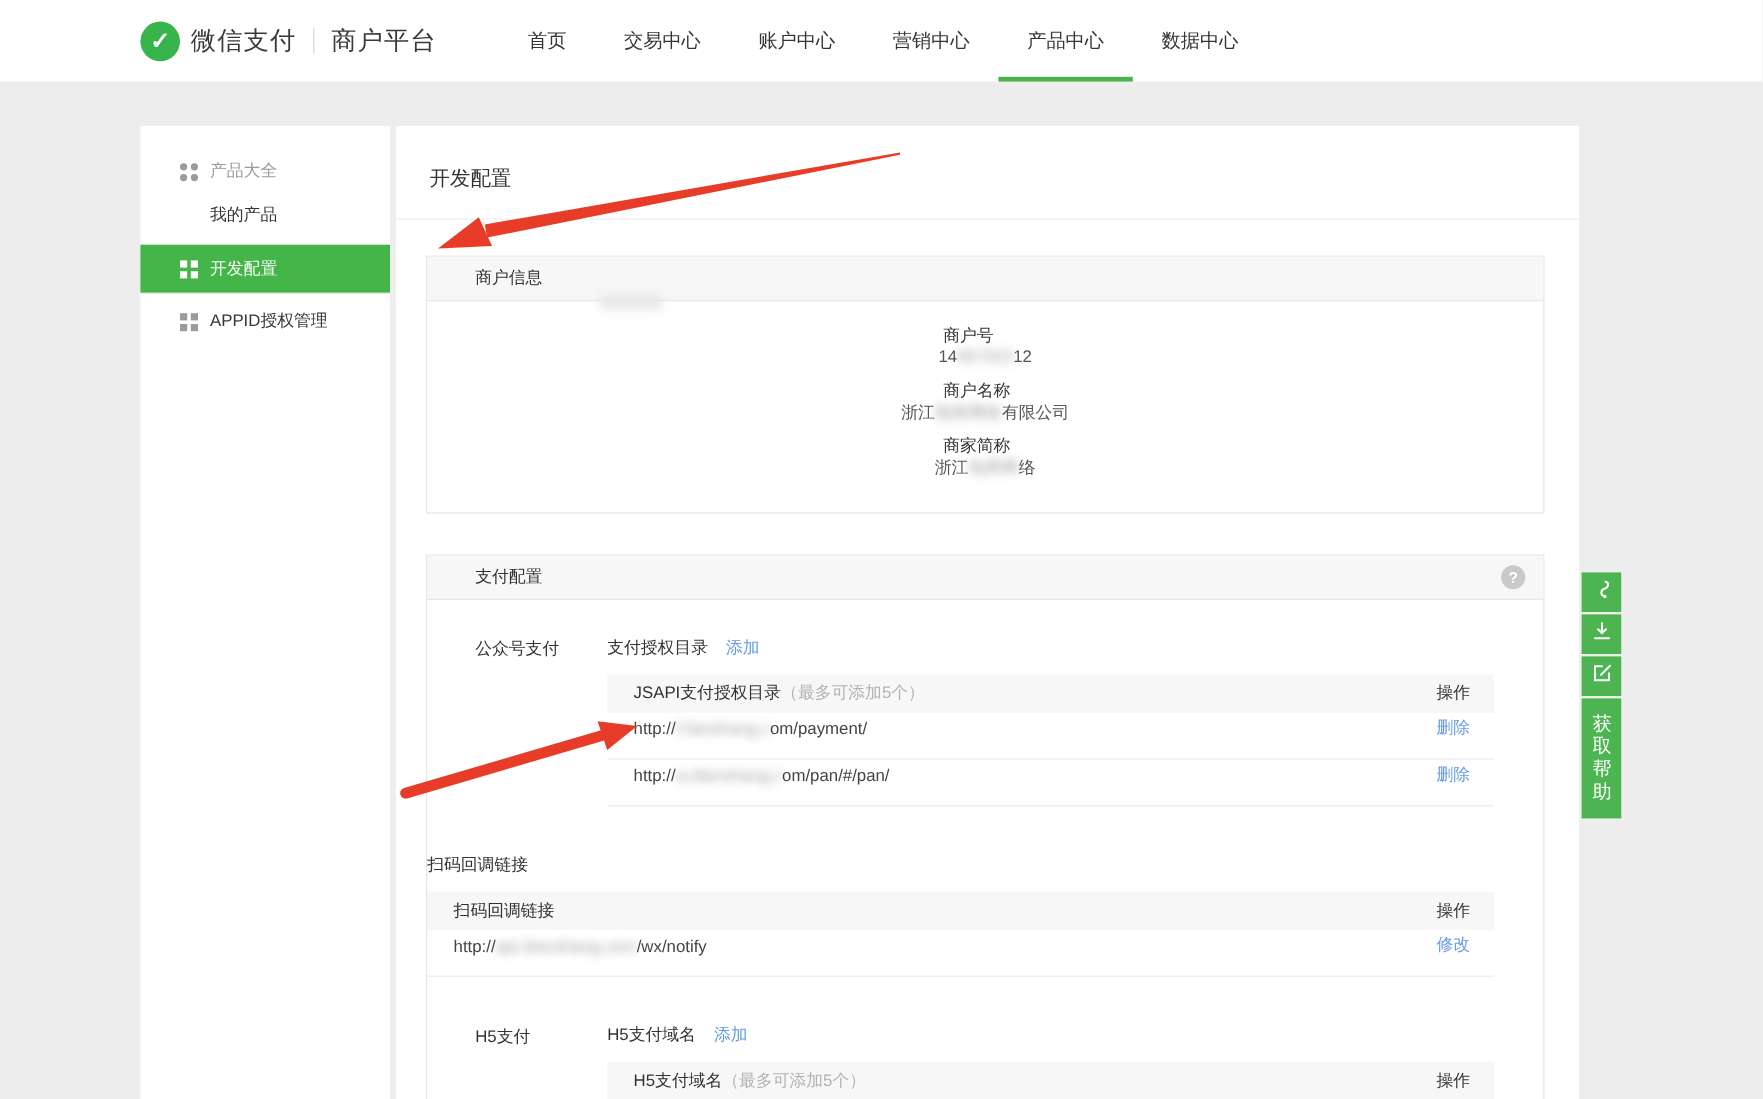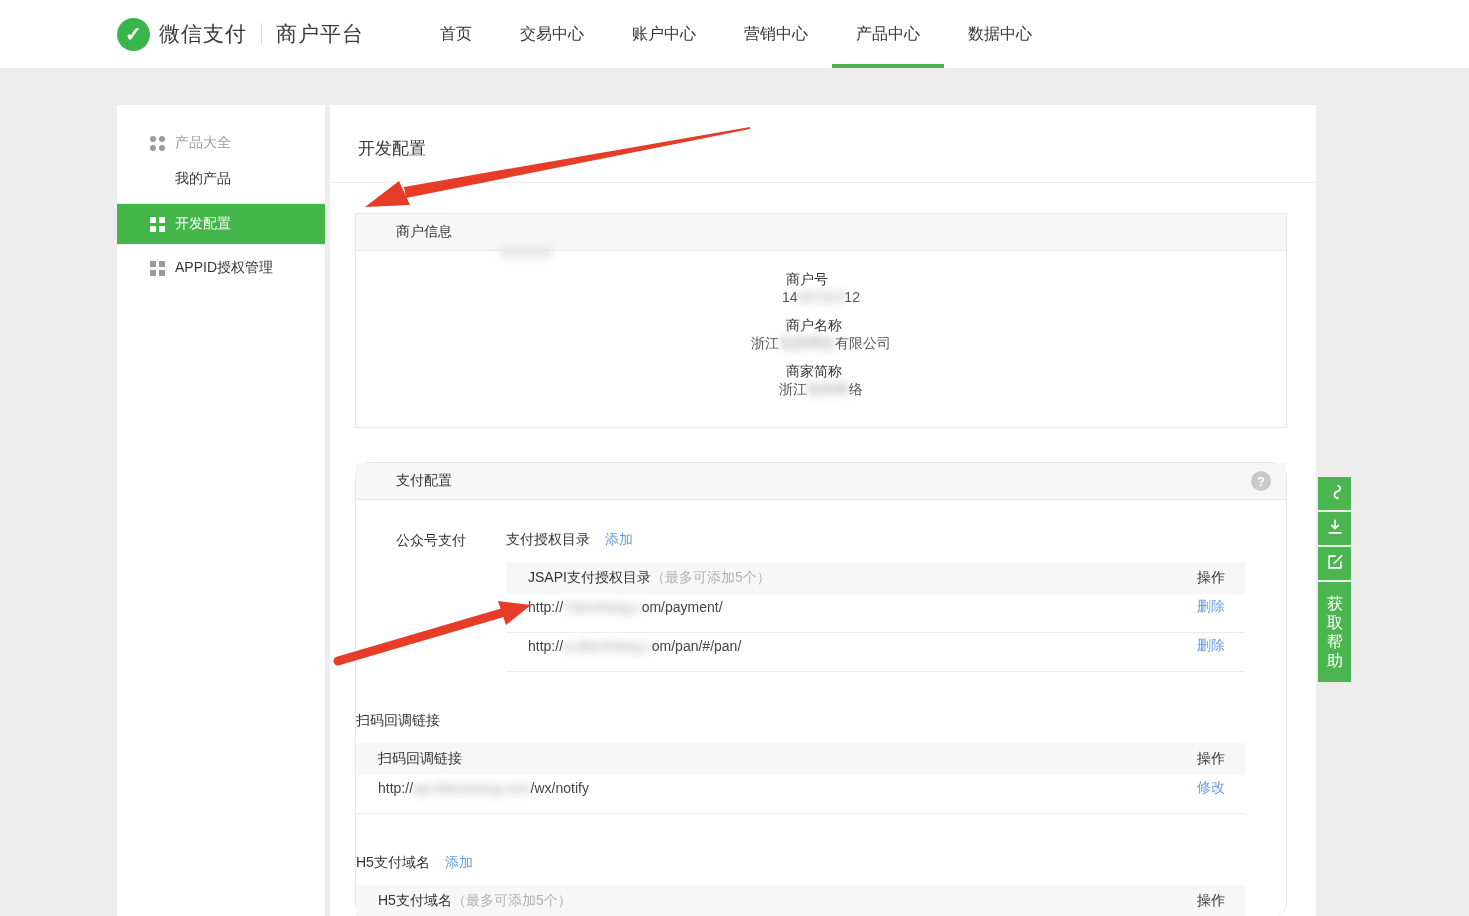--- a/index.html
+++ b/index.html
@@ -34,21 +34,21 @@
   .gicon { width:15px; height:15px; display:grid; grid-template-columns:6px 6px; grid-template-rows:6px 6px;
     gap:3px; margin-right:10px; flex:0 0 auto; }
   .gicon i { background:#9b9b9b; display:block; }
   .gicon.round i { border-radius:50%; }
   .gicon.white i { background:#fff; }
   
   .content { position:absolute; left:330px; top:105px; width:986px; bottom:-200px; background:#fff; }
   .content-title { height:78px; padding:32px 0 0 28px; font-size:17px; color:#333;
     border-bottom:1px solid #ebedf0; }
   .panel { margin:30px 29px 0 25px; border:1px solid #e7e7eb; background:#fff; }
-  .panel.second { margin-top:34px; border-bottom:none;border-radius:14px; }
+  .panel.second { margin-top:34px; border-bottom:none; }
   .panel-hd { height:37px; background:#f7f7f8; border-bottom:1px solid #e7e7eb;
     display:flex; align-items:center; justify-content:space-between; padding:0 15px 0 40px;
     font-size:14px; color:#333; }
   .help-circle { width:20px; height:20px; border-radius:50%; background:#c9c9c9; color:#fff;
     font-size:13px; font-weight:bold; display:flex; align-items:center; justify-content:center; cursor:pointer; }
   
   .m-body { padding:20px 0 18px; }
   .m-row { height:46px; display:flex; align-items:center; font-size:14px;flex-direction:column; }
   .m-label { width:110px; margin-left:40px; color:#333; }
   .m-value { color:#555; }
@@ -204,20 +204,21 @@
               </div>
               <div class="t-row">
                 <span><span>http://</span><span class="rd">api.dianshang.com</span><span>/wx/notify</span></span>
                 <a class="link">修改</a>
               </div>
             </div>
           </div>
         </div>
 
         <div class="p-section">
+          <div class="sec-label">H5支付</div>
           <div class="sec-content">
             <div class="sec-head">
               <span>H5支付域名</span>
               <a class="link">添加</a>
             </div>
             <div class="tbl">
               <div class="t-hd">
                 <span><span>H5支付域名</span><span class="t-note">（最多可添加5个）</span></span>
                 <span>操作</span>
               </div>

